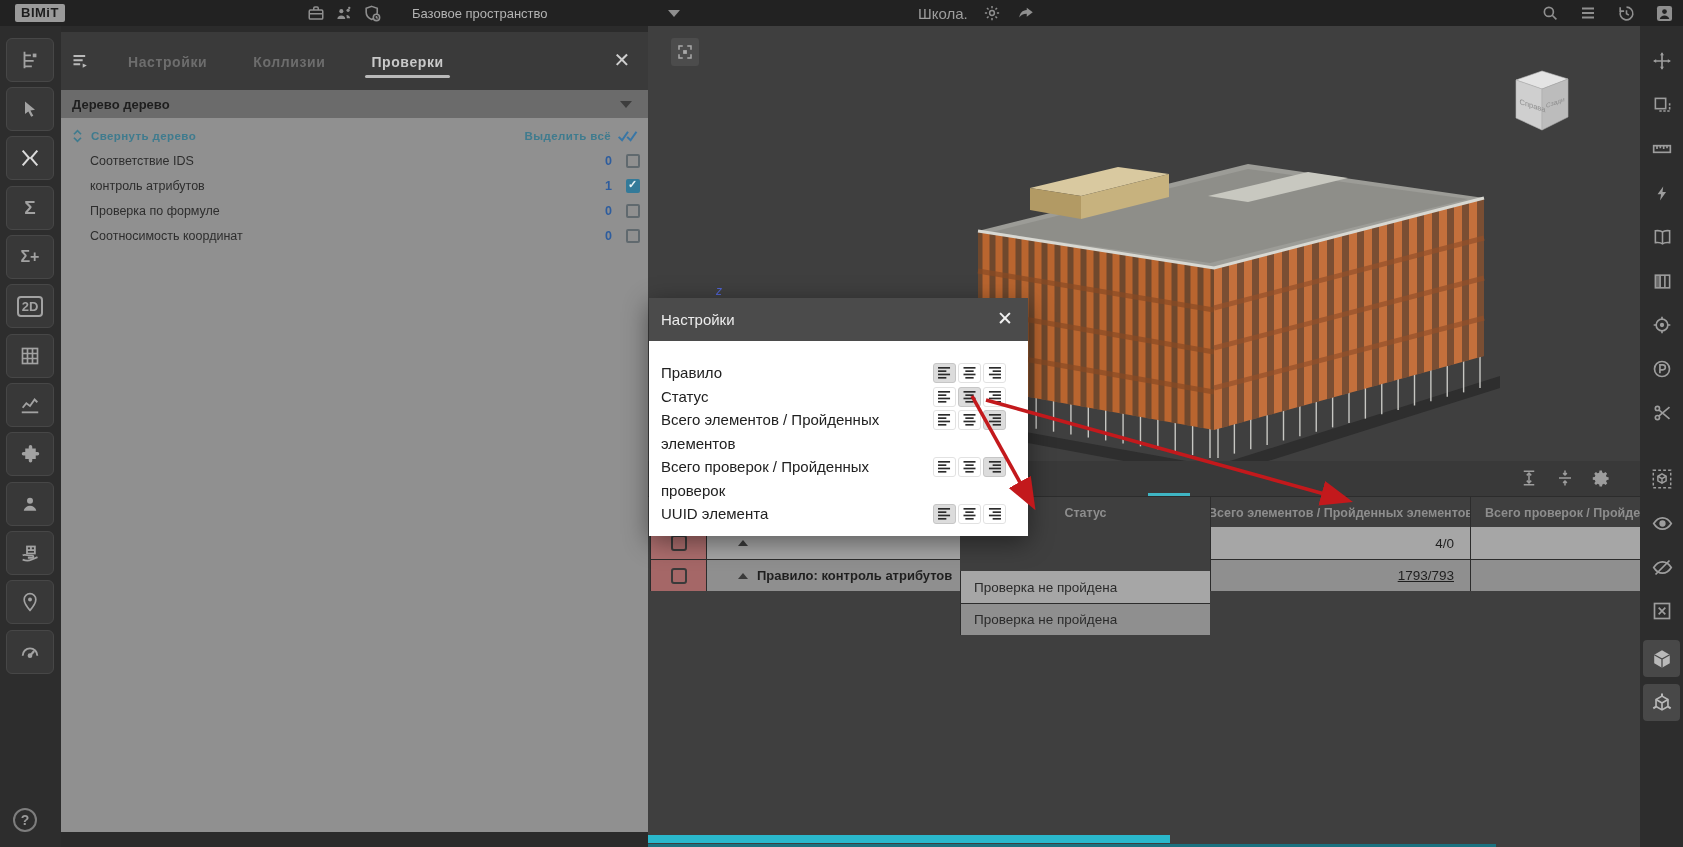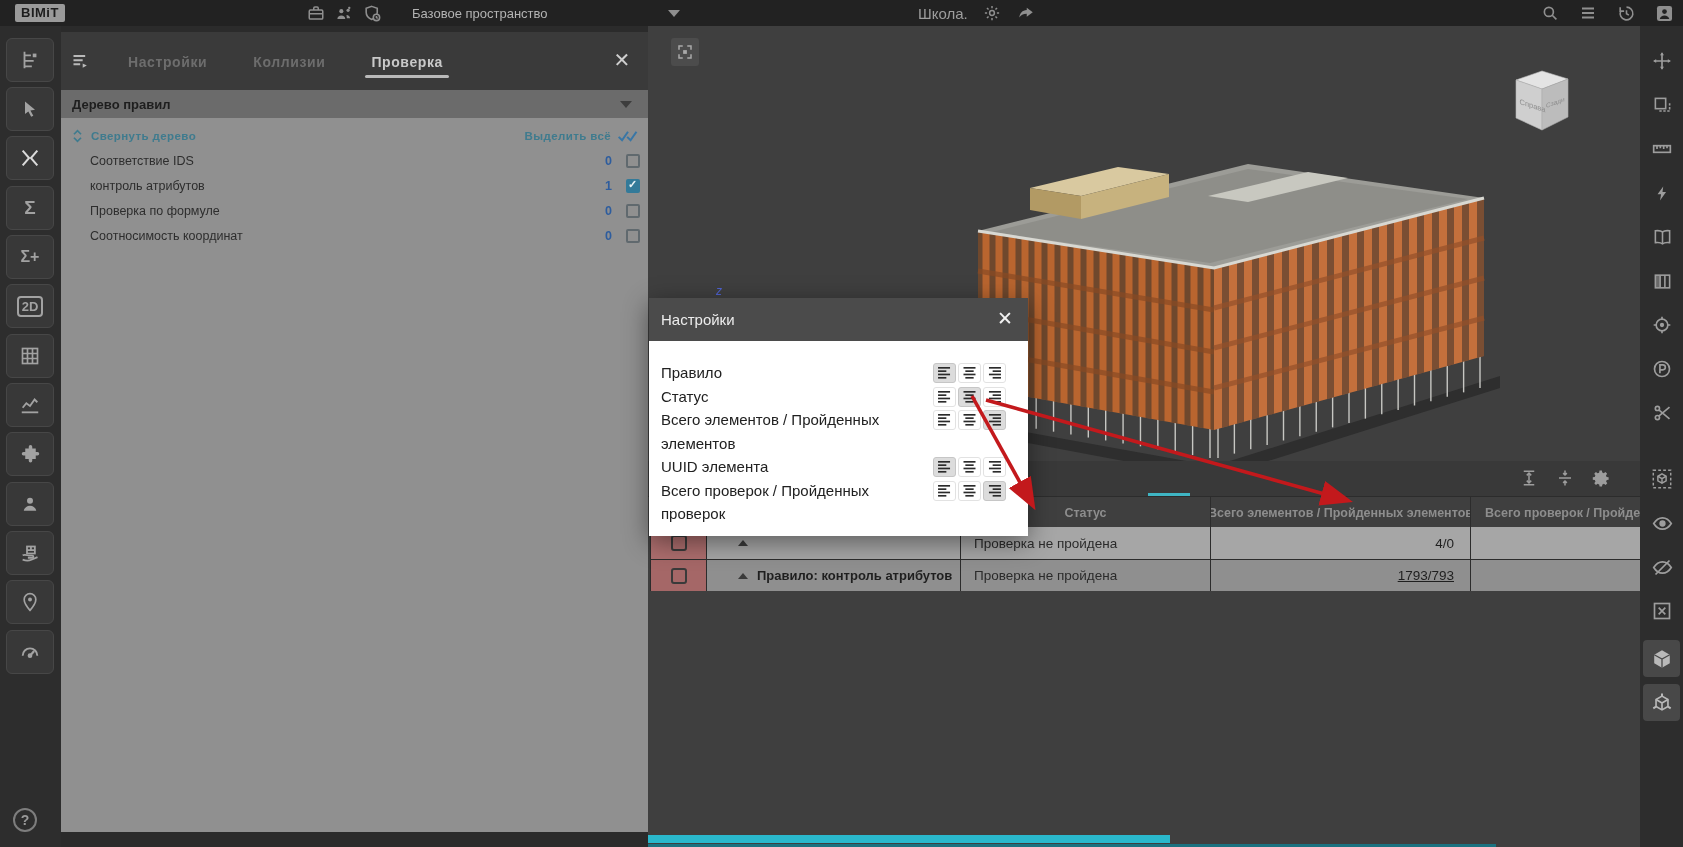--- a/index.html
+++ b/index.html
@@ -87,21 +87,21 @@
   .cell { position:absolute; top:0; height:32px; display:flex; align-items:center; border-left:1px solid #2c2c2c;
           overflow:hidden; white-space:nowrap; }
   .row1 .cell { background:#a6a6a6; }
   .row2 .cell { background:#8f8f8f; border-top:1px solid #2c2c2c; }
   .cell.cbcell { background:#ad6e6e !important; justify-content:center; }
   .row2 .cell.cbcell { background:#a56767 !important; }
   .rowcb { width:16px; height:16px; border:2px solid #3a3a3a; border-radius:3px; cursor:pointer; }
   .cell.rule { font-size:13px; font-weight:bold; color:#1f1f1f; padding-left:31px; }
   .rule .tri-up { width:0; height:0; border-left:5px solid transparent; border-right:5px solid transparent;
                   border-bottom:6px solid #3a3a3a; margin-right:9px; }
-  .cell.status { font-size:13.5px; color:#2b2b2b; padding-left:13px; }
+  .cell.status { font-size:13.5px; color:#2b2b2b; padding-left:13px;margin-top:44px; }
   .cell.num { font-size:13.5px; color:#1f1f1f; justify-content:flex-end; padding-right:16px; }
 
   .teal-bar1 { position:absolute; left:648px; top:835px; width:522px; height:8px; background:#2ab8cc; z-index:12; }
   .teal-bar2 { position:absolute; left:648px; top:844px; width:848px; height:3px; background:#1b7280; z-index:12; }
 
   
   .right-rail { position:absolute; left:1640px; top:26px; width:43px; height:821px; background:#2d2d2d; z-index:20; }
   .rr-ico { position:absolute; left:9px; width:26px; height:26px; color:#9d9d9d; display:flex;
             align-items:center; justify-content:center; cursor:pointer; }
   .rr-tile { position:absolute; left:3px; width:37px; height:37px; background:#484848; border-radius:4px;
@@ -288,27 +288,27 @@
     <div class="tabs-bar">
       <div class="menu-btn">
         <svg width="20" height="20" viewBox="0 0 24 24" stroke="currentColor" stroke-width="2.4" fill="none">
             <path d="M3 6h14M3 11h11M3 16h8"></path>
             <path d="M14 15l5 2.5-5 2.5z" fill="currentColor" stroke="none"></path>
           </svg>
       </div>
       <div class="tabs">
         <div class="tab">Настройки</div>
         <div class="tab">Коллизии</div>
-        <div class="tab active">Проверка</div>
+        <div class="tab active">Проверки</div>
       </div>
       <div class="panel-close">✕</div>
     </div>
 
     <div class="tree-header">
-      <span>Дерево правил</span>
+      <span>Дерево дерево</span>
       <span class="caret-down"></span>
     </div>
 
     <div class="tree-toolbar">
       <div class="tt-left">
         <svg width="11" height="14" viewBox="0 0 12 16" fill="none" stroke="currentColor" stroke-width="2">
             <path d="M2 6l4-4 4 4M2 10l4 4 4-4"></path>
           </svg>
         <span>Свернуть дерево</span>
       </div>
@@ -673,68 +673,68 @@
               <svg width="15" height="12" viewBox="0 0 16 13" fill="currentColor">
                 <rect x="2" y="0" width="13" height="1.8"></rect>
                 <rect x="6" y="3.6" width="9" height="1.8"></rect>
                 <rect x="2" y="7.2" width="13" height="1.8"></rect>
                 <rect x="6" y="10.8" width="9" height="1.8"></rect>
               </svg>
             </span>
         </div>
       </div>
       <div class="m-row">
-        <div class="m-lbl">UUID элемента</div>
+        <div class="m-lbl">Всего проверок / Пройденных проверок</div>
         <div class="align-group">
-          <span class="abtn sel">
+          <span class="abtn">
               <svg width="15" height="12" viewBox="0 0 16 13" fill="currentColor">
                 <rect x="1" y="0" width="13" height="1.8"></rect>
                 <rect x="1" y="3.6" width="9" height="1.8"></rect>
                 <rect x="1" y="7.2" width="13" height="1.8"></rect>
                 <rect x="1" y="10.8" width="9" height="1.8"></rect>
               </svg>
             </span>
           <span class="abtn">
               <svg width="15" height="12" viewBox="0 0 16 13" fill="currentColor">
                 <rect x="1.5" y="0" width="13" height="1.8"></rect>
                 <rect x="3.5" y="3.6" width="9" height="1.8"></rect>
                 <rect x="1.5" y="7.2" width="13" height="1.8"></rect>
                 <rect x="3.5" y="10.8" width="9" height="1.8"></rect>
               </svg>
             </span>
-          <span class="abtn">
+          <span class="abtn sel">
               <svg width="15" height="12" viewBox="0 0 16 13" fill="currentColor">
                 <rect x="2" y="0" width="13" height="1.8"></rect>
                 <rect x="6" y="3.6" width="9" height="1.8"></rect>
                 <rect x="2" y="7.2" width="13" height="1.8"></rect>
                 <rect x="6" y="10.8" width="9" height="1.8"></rect>
               </svg>
             </span>
         </div>
       </div>
       <div class="m-row">
-        <div class="m-lbl">Всего проверок / Пройденных проверок</div>
+        <div class="m-lbl">UUID элемента</div>
         <div class="align-group">
-          <span class="abtn">
+          <span class="abtn sel">
               <svg width="15" height="12" viewBox="0 0 16 13" fill="currentColor">
                 <rect x="1" y="0" width="13" height="1.8"></rect>
                 <rect x="1" y="3.6" width="9" height="1.8"></rect>
                 <rect x="1" y="7.2" width="13" height="1.8"></rect>
                 <rect x="1" y="10.8" width="9" height="1.8"></rect>
               </svg>
             </span>
           <span class="abtn">
               <svg width="15" height="12" viewBox="0 0 16 13" fill="currentColor">
                 <rect x="1.5" y="0" width="13" height="1.8"></rect>
                 <rect x="3.5" y="3.6" width="9" height="1.8"></rect>
                 <rect x="1.5" y="7.2" width="13" height="1.8"></rect>
                 <rect x="3.5" y="10.8" width="9" height="1.8"></rect>
               </svg>
             </span>
-          <span class="abtn sel">
+          <span class="abtn">
               <svg width="15" height="12" viewBox="0 0 16 13" fill="currentColor">
                 <rect x="2" y="0" width="13" height="1.8"></rect>
                 <rect x="6" y="3.6" width="9" height="1.8"></rect>
                 <rect x="2" y="7.2" width="13" height="1.8"></rect>
                 <rect x="6" y="10.8" width="9" height="1.8"></rect>
               </svg>
             </span>
         </div>
       </div>
     </div>

